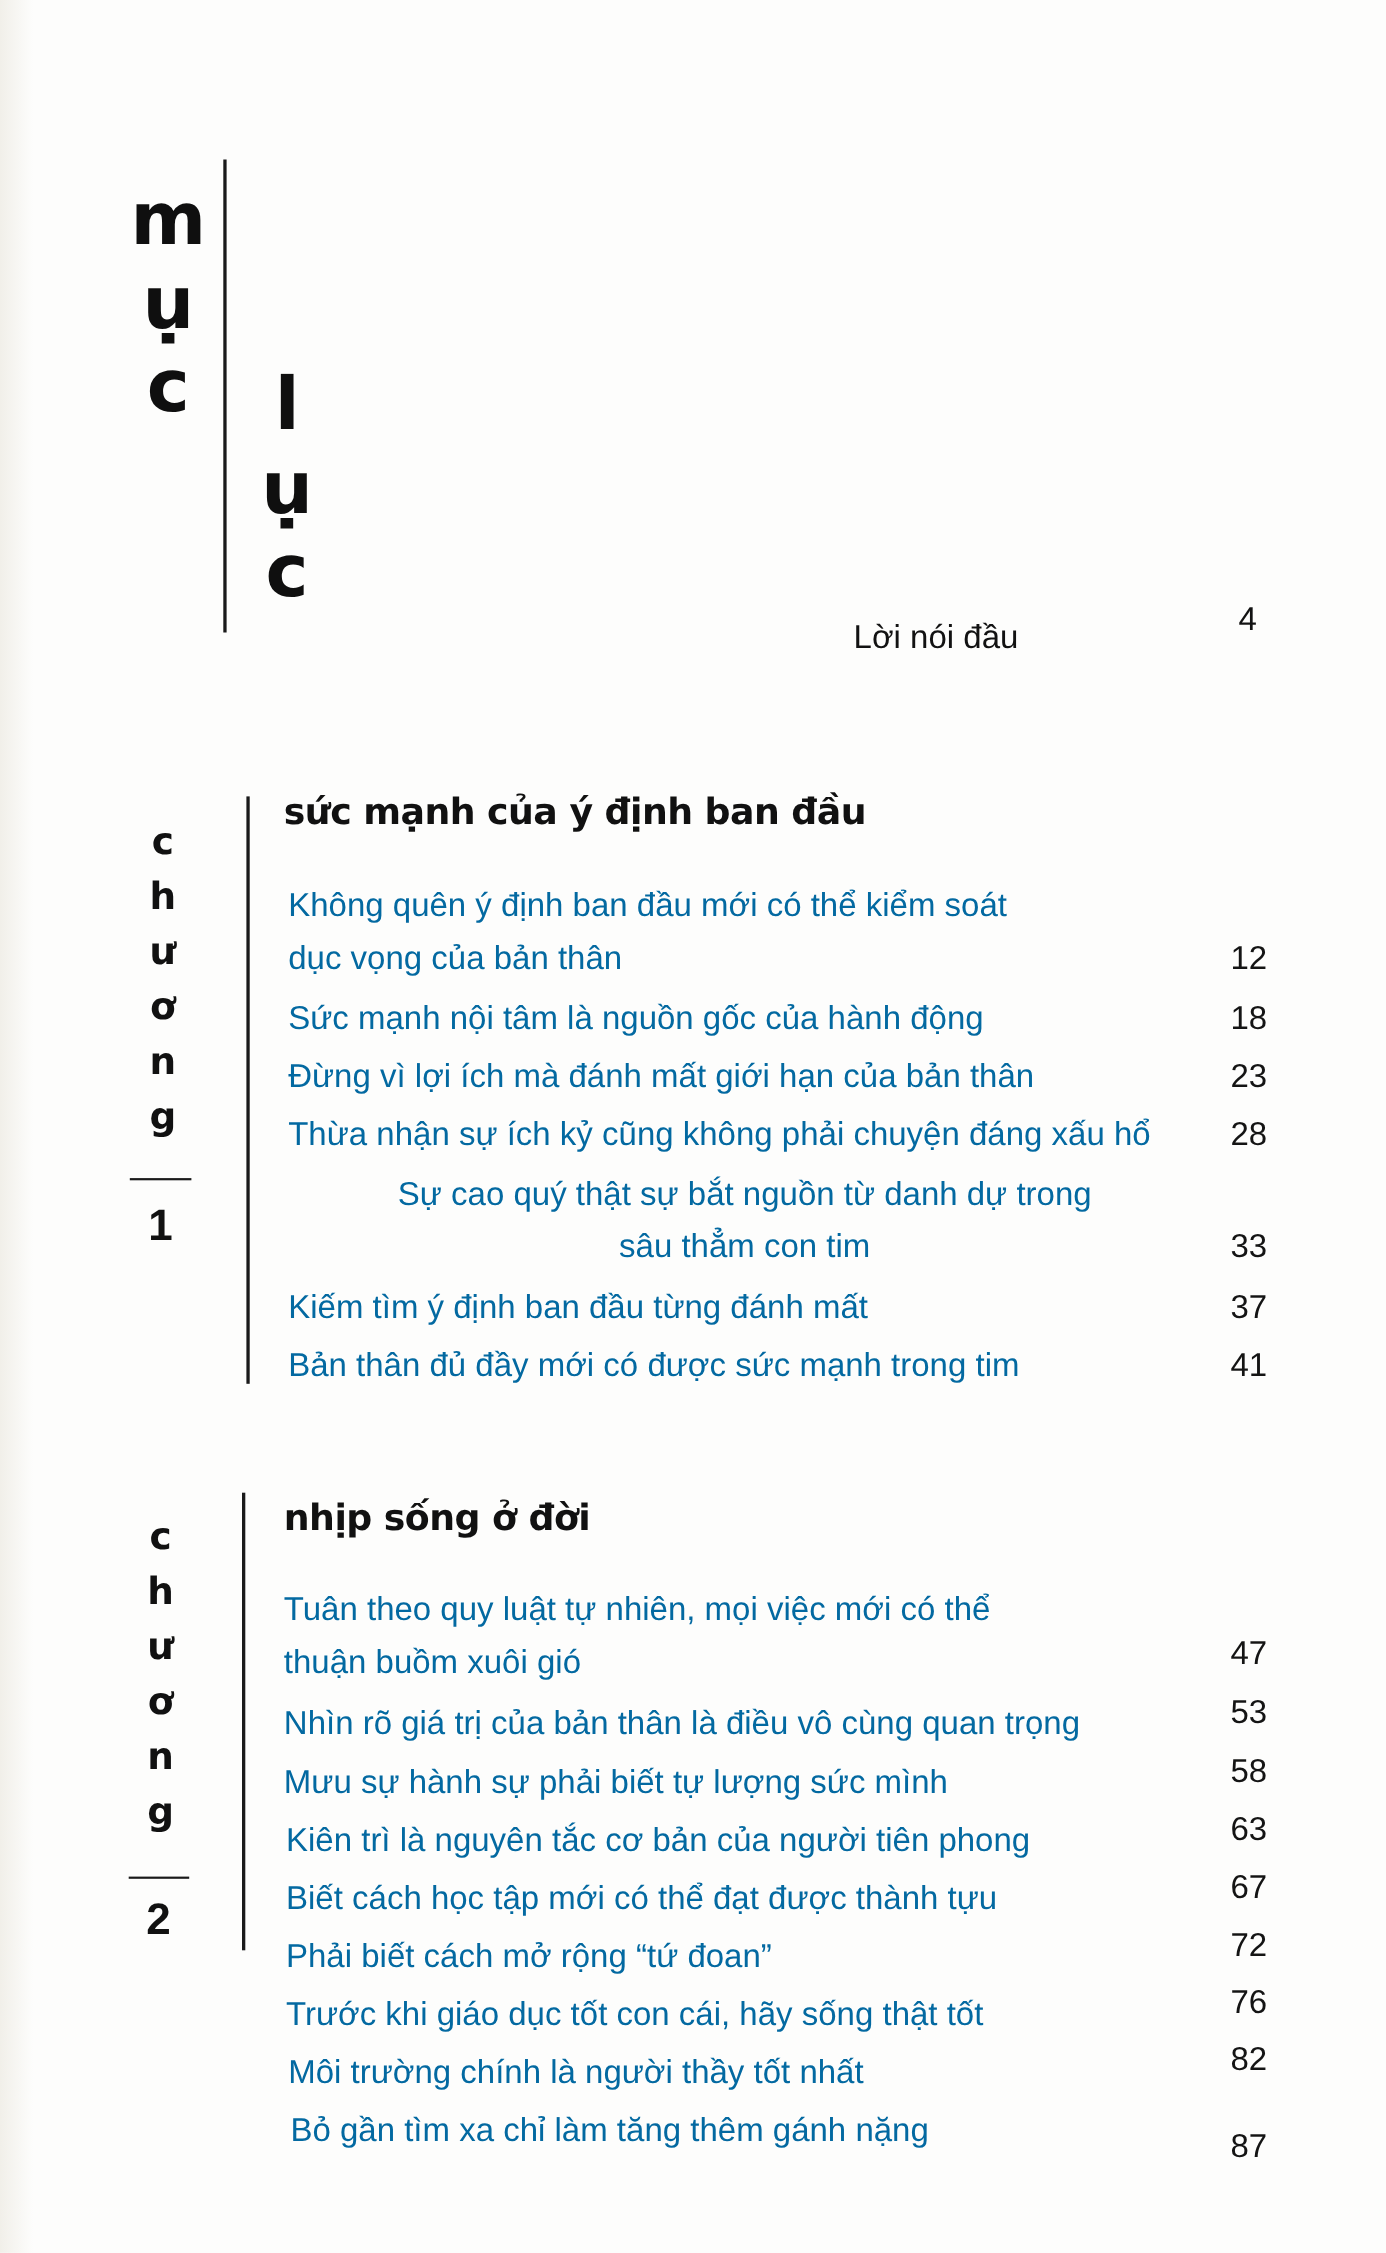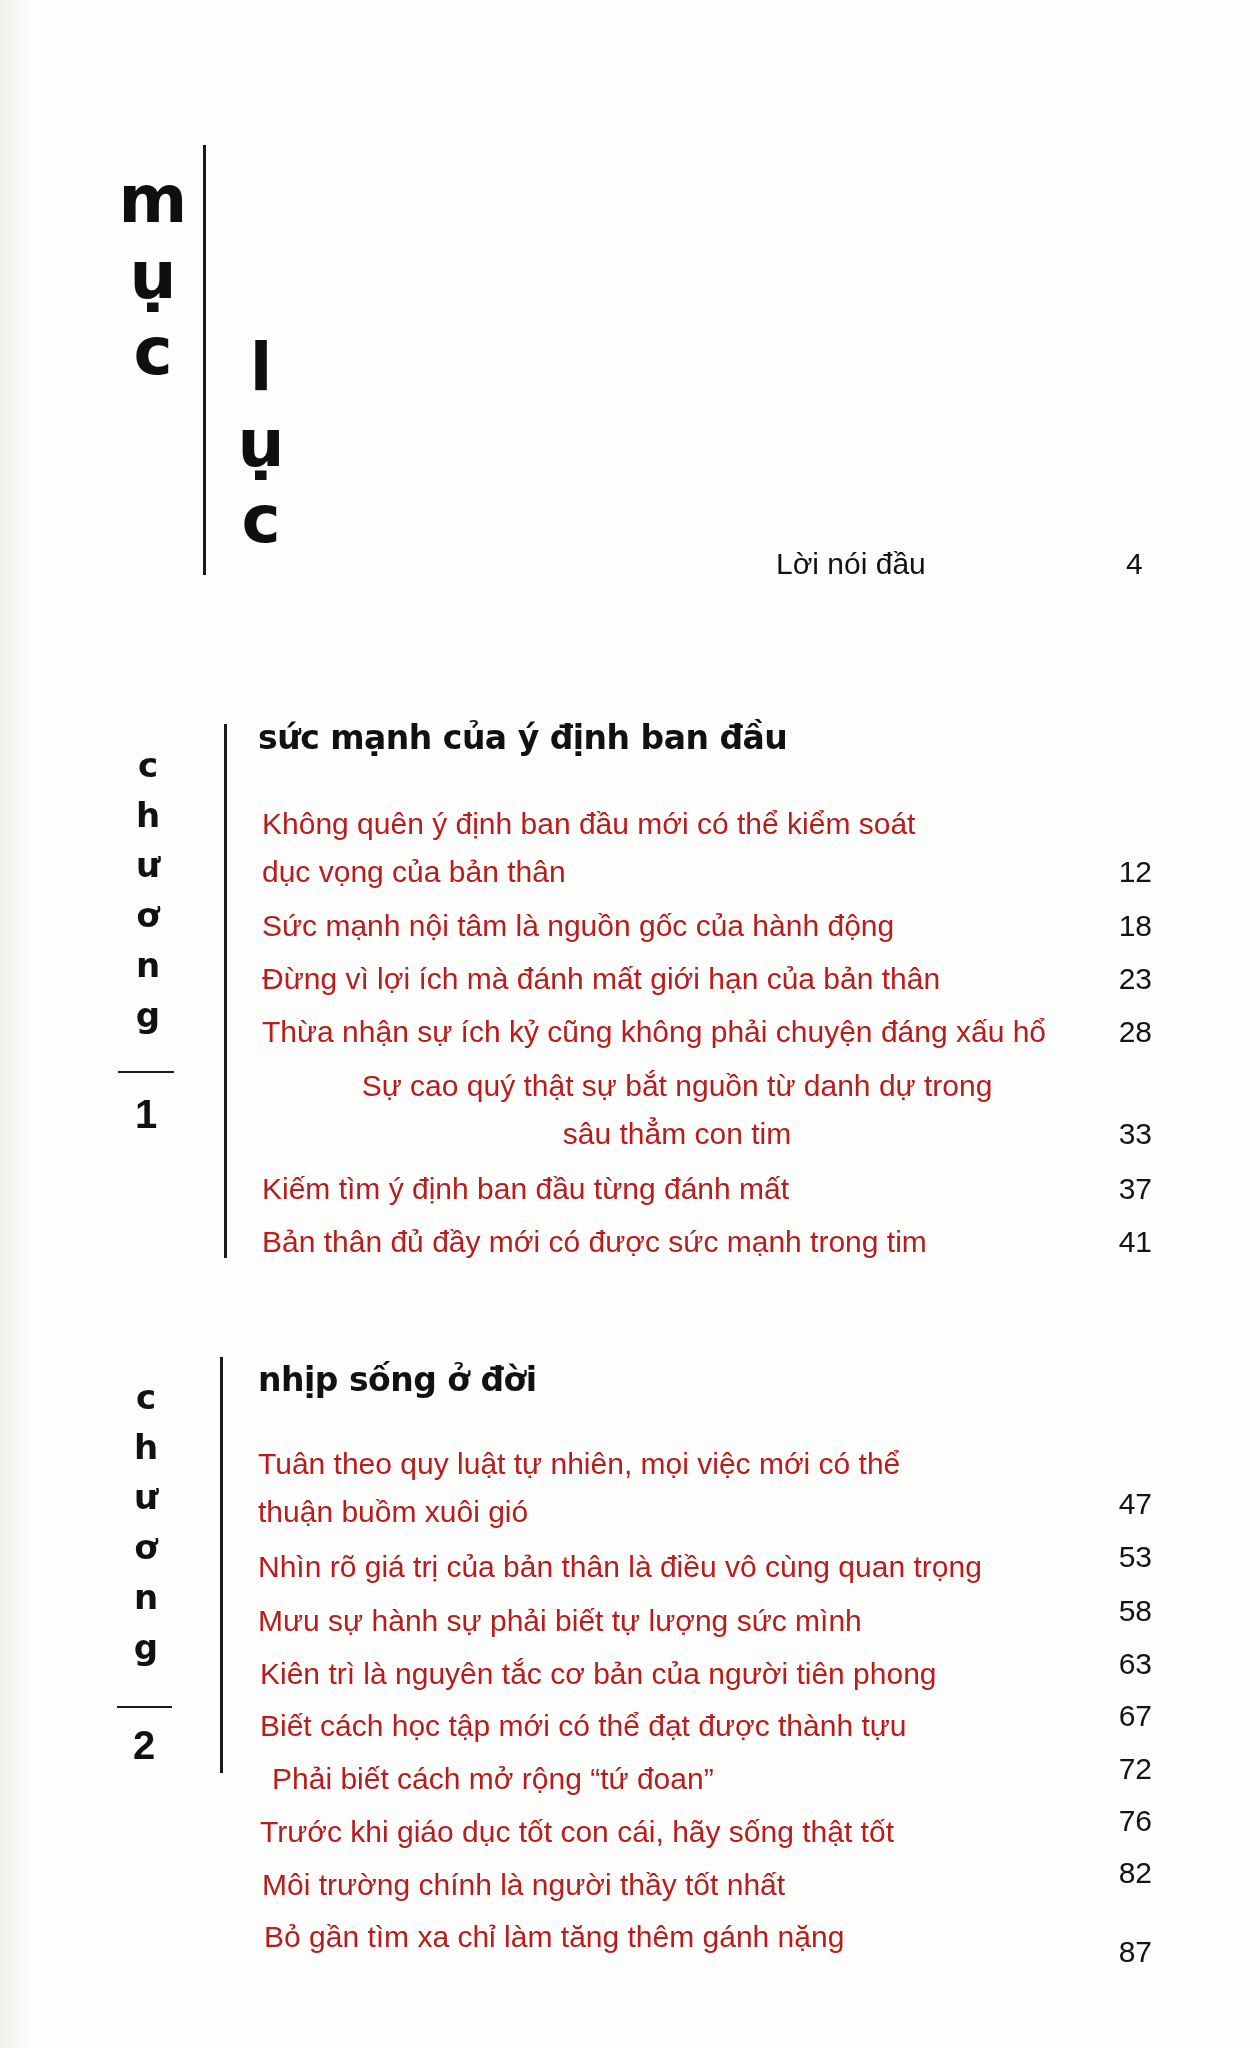--- a/index.html
+++ b/index.html
@@ -35,30 +35,30 @@
   }
   .chap-title {
     position: absolute; left: 258px;
     font-family: "DejaVu Sans", sans-serif; font-weight: bold;
     font-size: 33px; letter-spacing: -0.5px; color: #111;
     white-space: nowrap;
   }
   .entry {
     position: absolute; left: 262px; width: 830px;
     font-family: "Liberation Sans", sans-serif;
-    font-size: 30px; line-height: 48px; color: #b91c1c;
+    font-size: 30px; line-height: 48px; color: #0369a1;
   }
   .entry-text { display: block; white-space: nowrap; }
   .pg {
     position: absolute; right: 108px; text-align: right;
     font-family: "Liberation Sans", sans-serif;
     font-size: 30px; line-height: 48px; color: #141414;
   }
   .intro {
-    position: absolute; left: 776px; top: 540px;
+    position: absolute; left: 776px; top: 556px;
     font-family: "Liberation Sans", sans-serif; font-size: 30px; line-height: 48px;
   }
   .intro-pg {
     position: absolute; left: 1126px; top: 540px;
     font-family: "Liberation Sans", sans-serif; font-size: 30px; line-height: 48px;
   }
 </style>
 </head>
 <body>
 
@@ -163,21 +163,21 @@
 <div class="entry" style="top:1650px; left:260px;">
   <span class="entry-text">Kiên trì là nguyên tắc cơ bản của người tiên phong</span>
 </div>
 <div class="pg" style="top:1640px;">63</div>
 
 <div class="entry" style="top:1702px; left:260px;">
   <span class="entry-text">Biết cách học tập mới có thể đạt được thành tựu</span>
 </div>
 <div class="pg" style="top:1692px;">67</div>
 
-<div class="entry" style="top:1755px; left:260px;margin-left:12px;">
+<div class="entry" style="top:1755px; left:260px;">
   <span class="entry-text">Phải biết cách mở rộng “tứ đoan”</span>
 </div>
 <div class="pg" style="top:1745px;margin-left:22px;">72</div>
 
 <div class="entry" style="top:1808px; left:260px;">
   <span class="entry-text">Trước khi giáo dục tốt con cái, hãy sống thật tốt</span>
 </div>
 <div class="pg" style="top:1797px;">76</div>
 
 <div class="entry" style="top:1861px; left:262px;">

